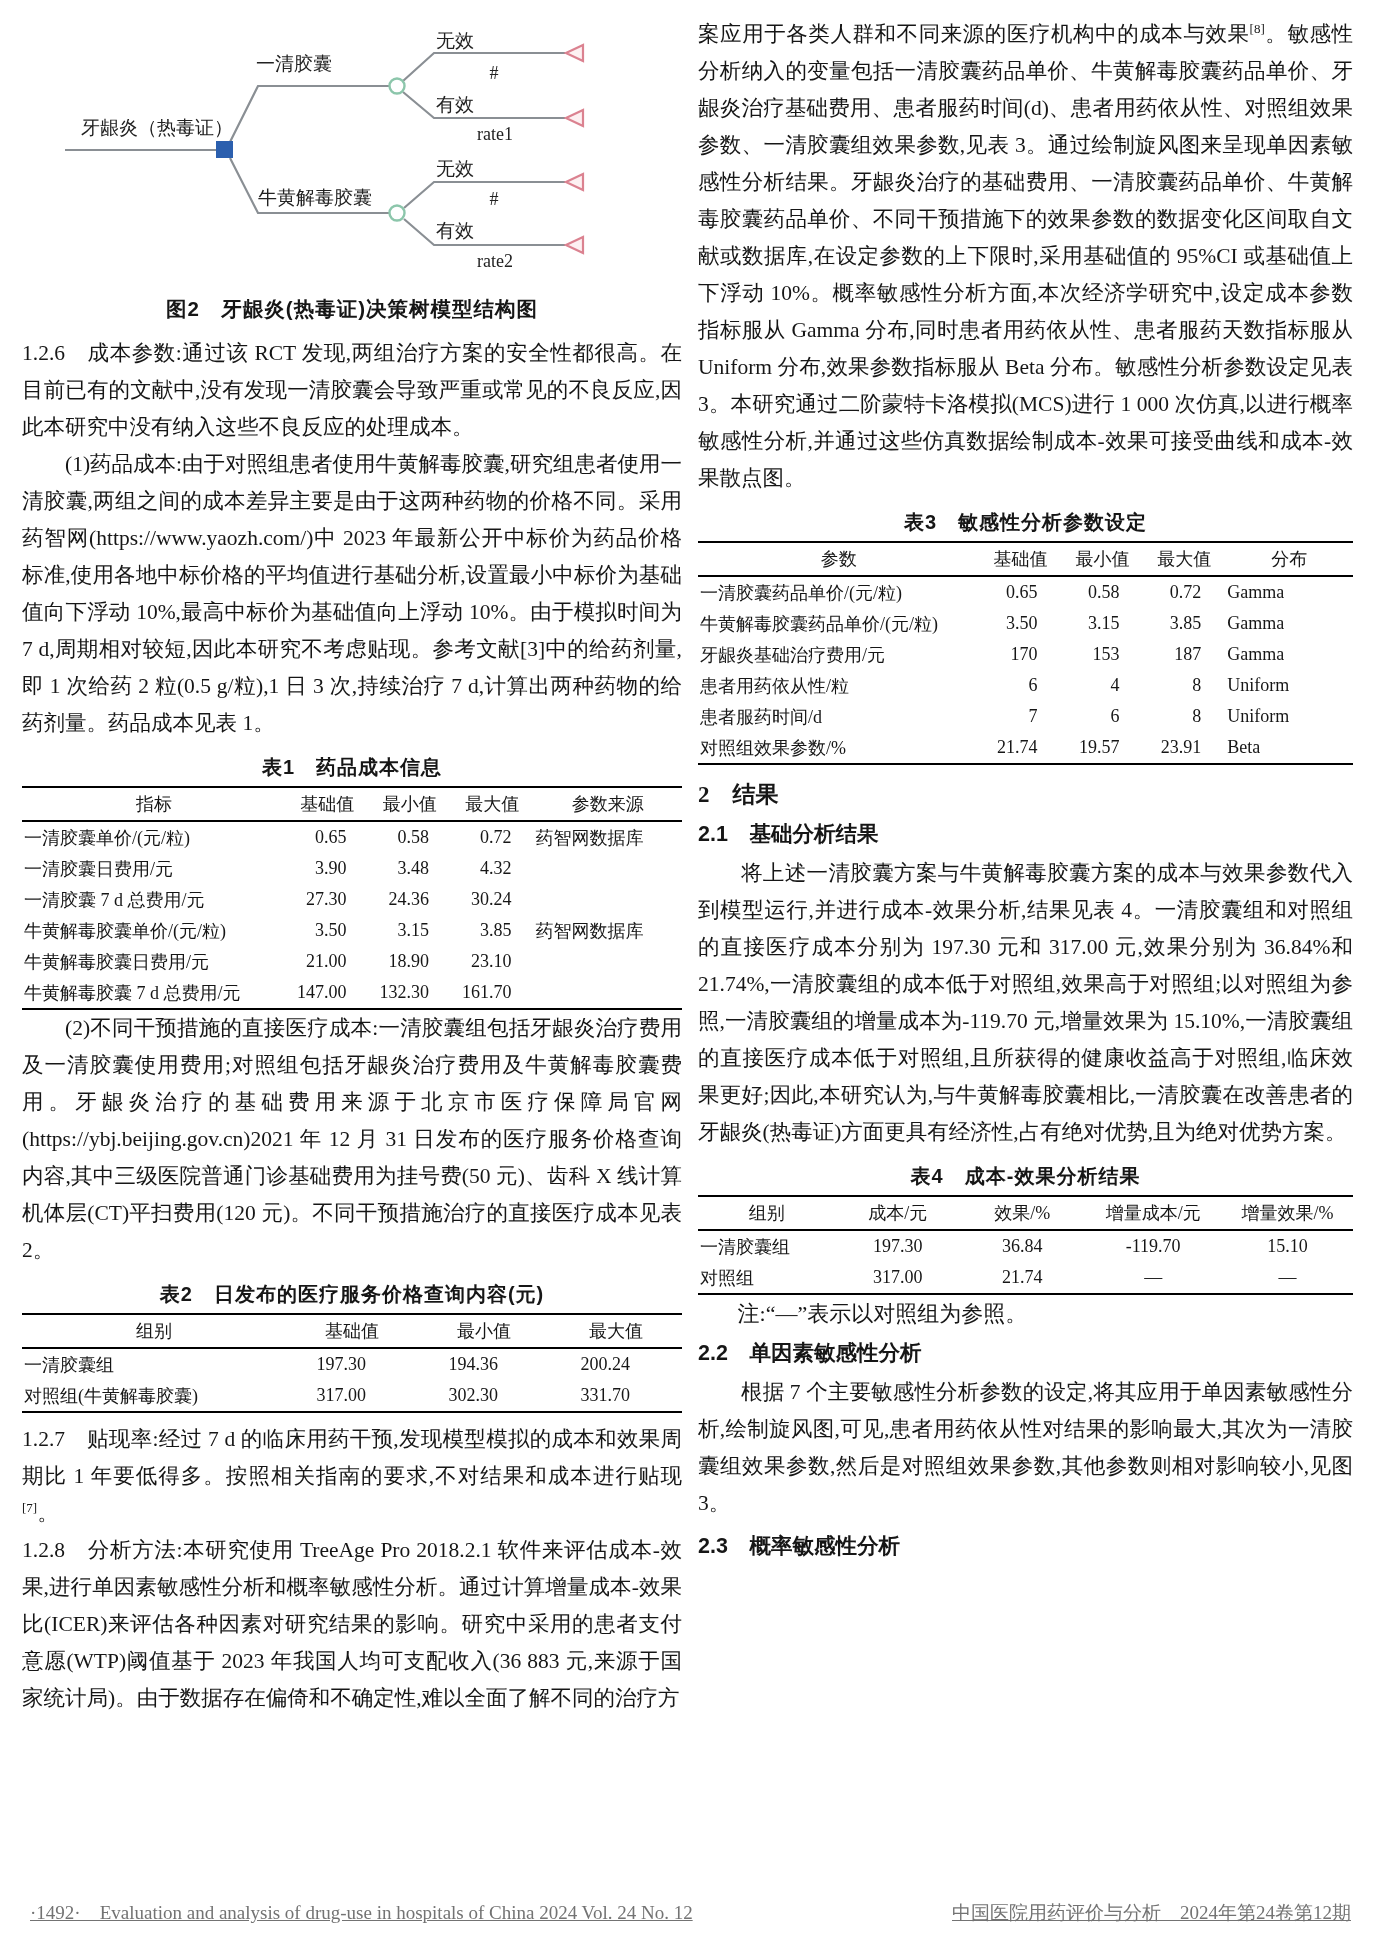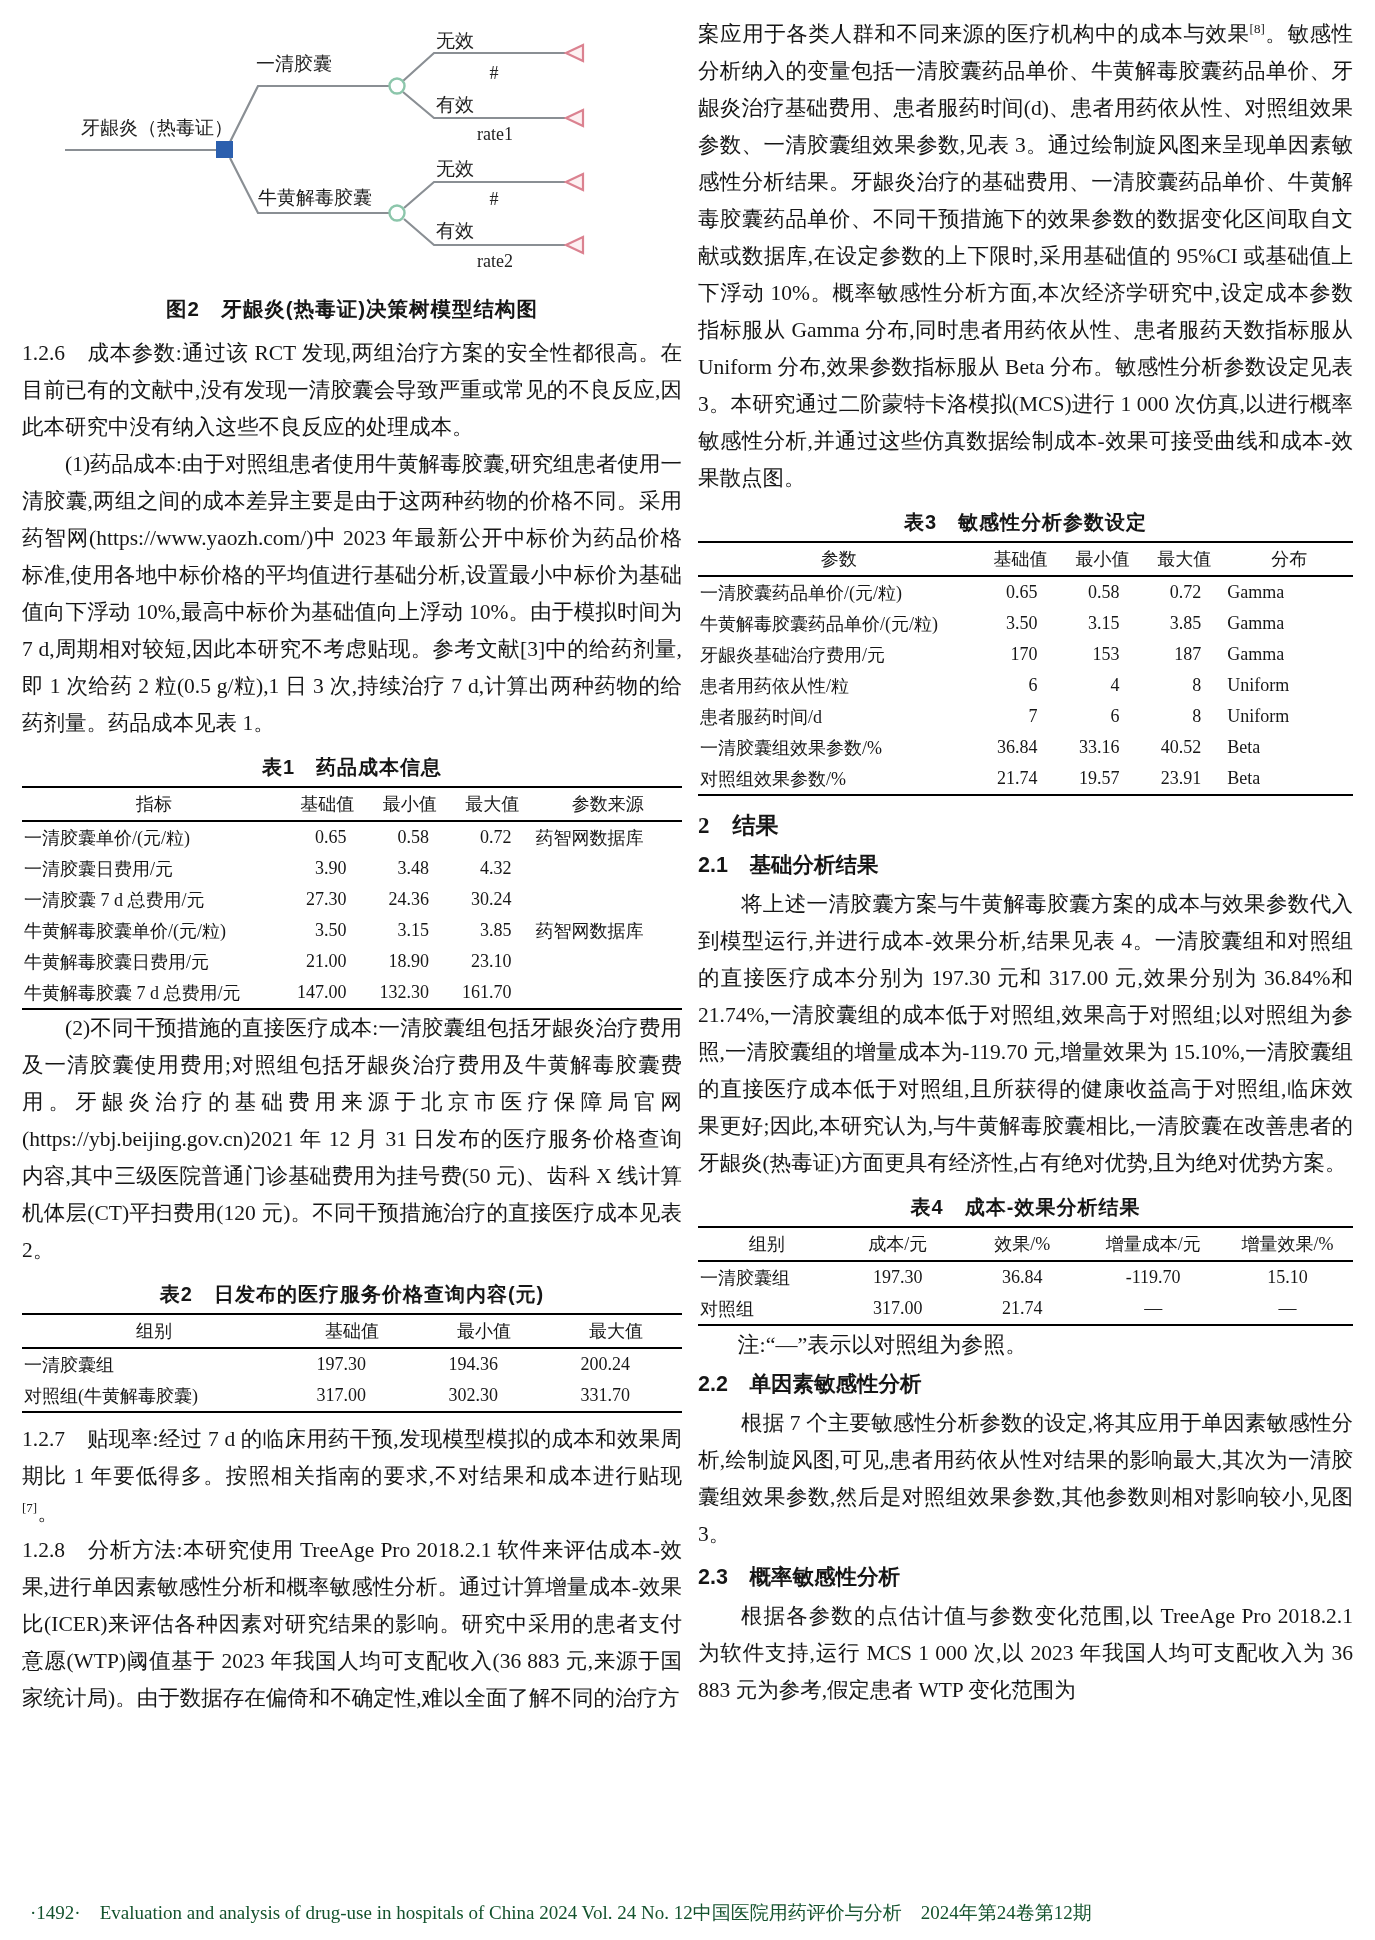--- a/index.html
+++ b/index.html
@@ -51,21 +51,21 @@
   }
   .h-sub {
     font-family:"Liberation Sans","DejaVu Sans",sans-serif;
     font-weight:bold; font-size:21.5px; margin:9px 0 7px 0;
   }
   .tree-svg text { font-family:"Liberation Serif","DejaVu Serif",serif; font-size:19px; fill:#222; }
   .tree-svg text.en { font-size:18px; }
 
   .footer {
     position:absolute; left:30px; right:24px; bottom:14px;
-    display:flex; font-size:19px; color:#14532d;
+    display:flex; justify-content:space-between; font-size:19px; color:#737373;text-decoration:underline;
   }
 </style>
 </head>
 <body>
 
 <div class="page">
   <div class="columns">
 
     <div class="col-left">
 
@@ -268,27 +268,20 @@
             <td class="ctr">Uniform</td>
           </tr>
           <tr>
             <td class="al">患者服药时间/d</td>
             <td class="num">7</td>
             <td class="num">6</td>
             <td class="num">8</td>
             <td class="ctr">Uniform</td>
           </tr>
           <tr>
-            <td class="al">一清胶囊组效果参数/%</td>
-            <td class="num">36.84</td>
-            <td class="num">33.16</td>
-            <td class="num">40.52</td>
-            <td class="ctr">Beta</td>
-          </tr>
-          <tr>
             <td class="al">对照组效果参数/%</td>
             <td class="num">21.74</td>
             <td class="num">19.57</td>
             <td class="num">23.91</td>
             <td class="ctr">Beta</td>
           </tr>
         </tbody>
       </table>
 
       <div class="h-sec">2　结果</div>
@@ -330,21 +323,20 @@
             <td class="ctr">—</td>
           </tr>
         </tbody>
       </table>
       <div class="tbl-note">注:“—”表示以对照组为参照。</div>
 
       <div class="h-sub">2.2　单因素敏感性分析</div>
       <p class="body indent">根据 7 个主要敏感性分析参数的设定,将其应用于单因素敏感性分析,绘制旋风图,可见,患者用药依从性对结果的影响最大,其次为一清胶囊组效果参数,然后是对照组效果参数,其他参数则相对影响较小,见图 3。</p>
 
       <div class="h-sub">2.3　概率敏感性分析</div>
-      <p class="body indent">根据各参数的点估计值与参数变化范围,以 TreeAge Pro 2018.2.1 为软件支持,运行 MCS 1 000 次,以 2023 年我国人均可支配收入为 36 883 元为参考,假定患者 WTP 变化范围为</p>
     </div>
   </div>
 
   <div class="footer">
     <span>·1492·　Evaluation and analysis of drug-use in hospitals of China 2024 Vol. 24 No. 12</span>
     <span>中国医院用药评价与分析　2024年第24卷第12期</span>
   </div>
 </div>
 
 </body></html>

